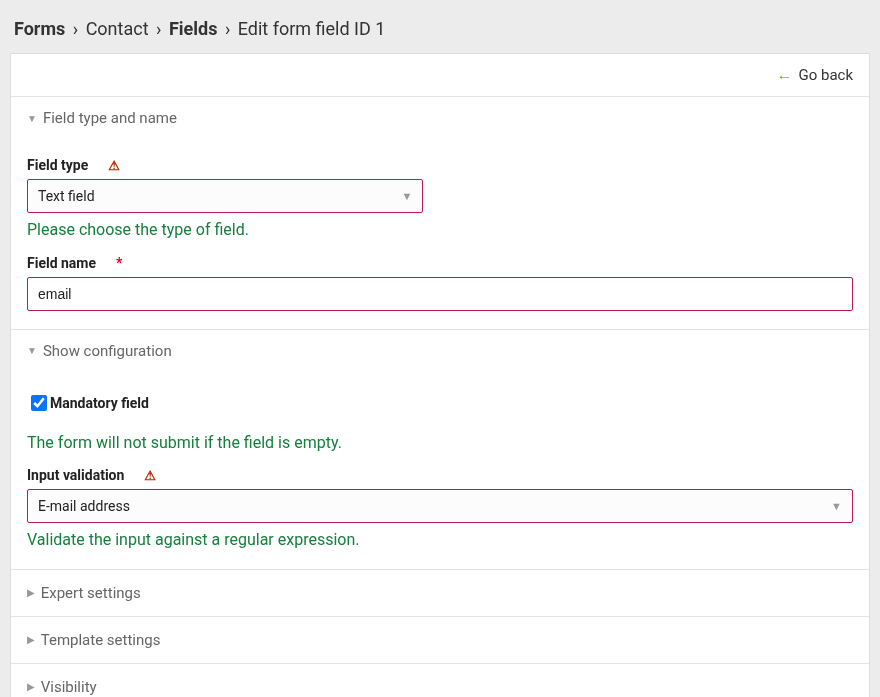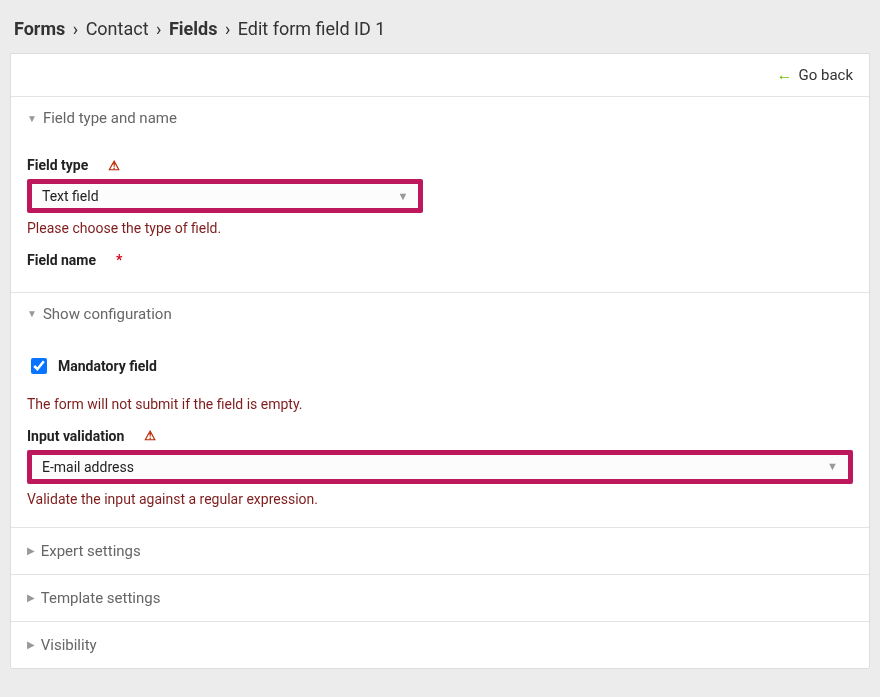--- a/index.html
+++ b/index.html
@@ -89,50 +89,49 @@
     display: flex;
     align-items: center;
     gap: 20px;
   }
   .req-star { color: #d9001b; font-weight: 700; }
   .warn-icon {
     color: #b92a00;
     font-size: 13px;
   }
   .help {
-    color: #7f1d1d;
-    font-size: 14px;
+    color: #15803d;
+    font-size: 16px;
     margin-top: 6px;
     line-height: 1.35;
   }
   input[type="text"], .select {
     width: 100%;
     height: 34px;
-    border: 5px solid #be185d;
+    border: 1px solid #be185d;
     border-radius: 2px;
     padding: 0 10px;
     font-size: 14px;
     background: #fff;
     color: #222;
   }
   .select {
     display: flex;
     align-items: center;
     justify-content: space-between;
     cursor: pointer;
     background: #fcfcfc;
   }
   .select .caret-down {
     color: #999;
     font-size: 11px;
   }
   .checkbox-row {
     display: flex;
     align-items: center;
-    gap: 8px;
     margin-top: 16px;
   }
   .checkbox {
     width: 16px; height: 16px;
     accent-color: #0874ff;
     cursor: pointer;
   }
   .checkbox-label {
     font-weight: 700;
     font-size: 14px;
@@ -186,20 +185,21 @@
             <div class="help">Please choose the type of field.</div>
           </div>
         </div>
 
         <div class="row">
           <div class="col">
             <div class="field-label">
               <span>Field name</span>
                 <span class="req-star">*</span>
             </div>
+            <input type="text" value="email" style="">
           </div>
         </div>
 
       </div>
     </div>
 
     <div class="section">
       <div class="section-header">
         <span class="caret">▼</span>
         <span>Show configuration</span>

